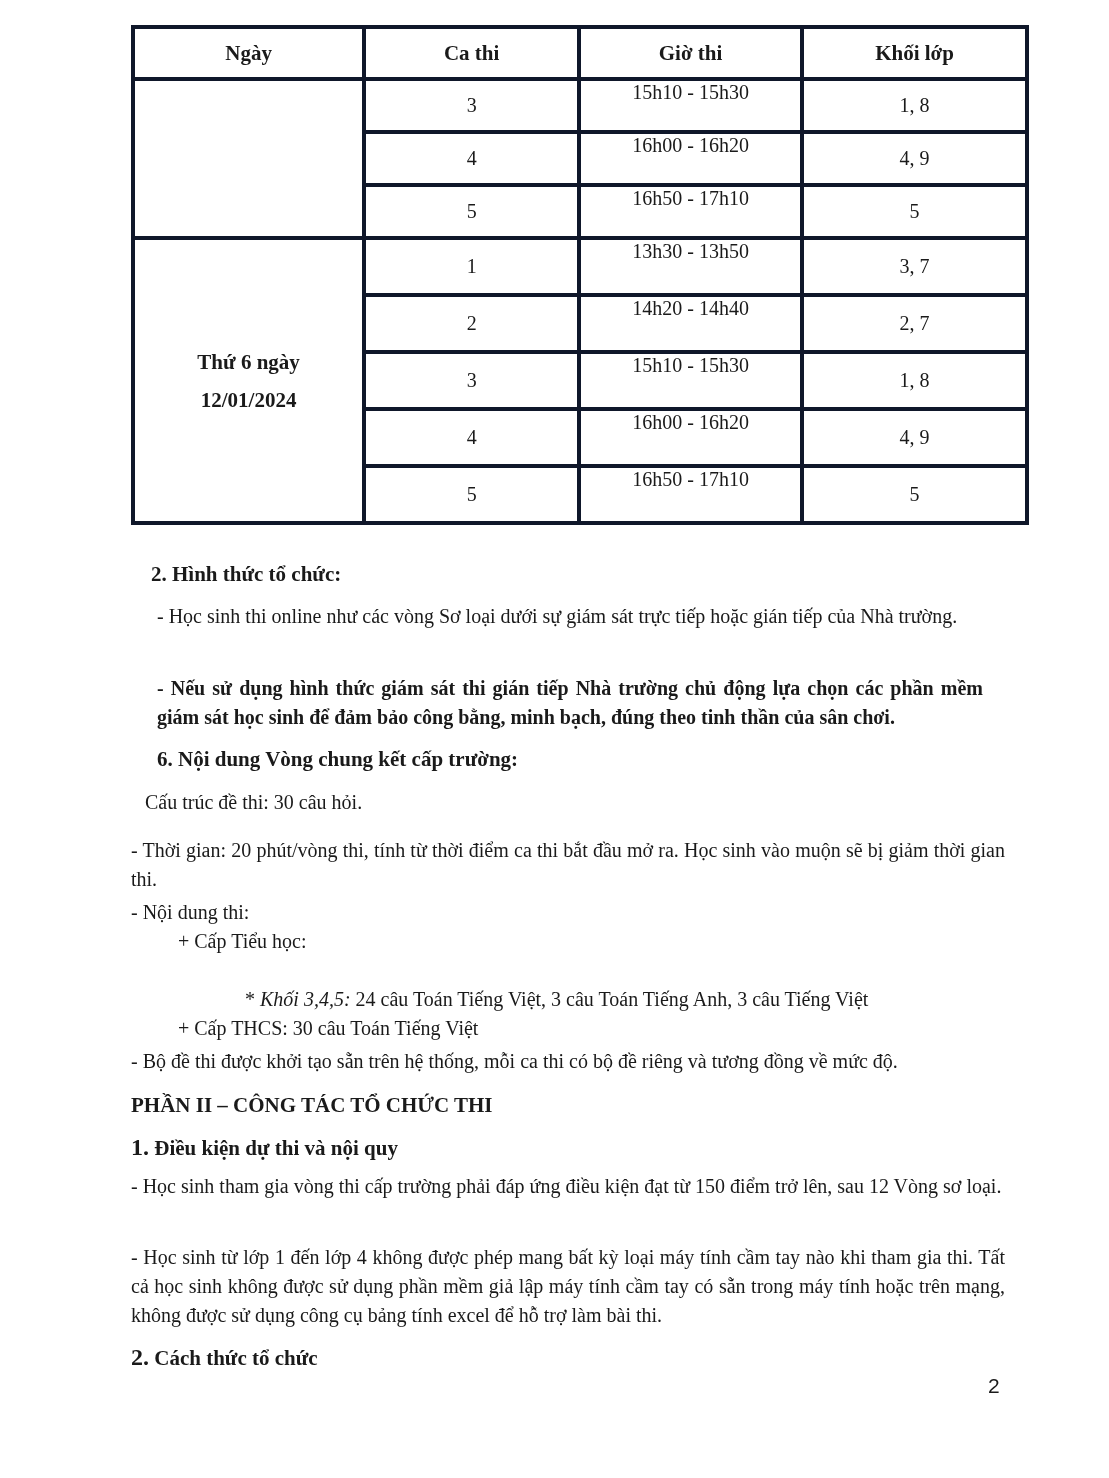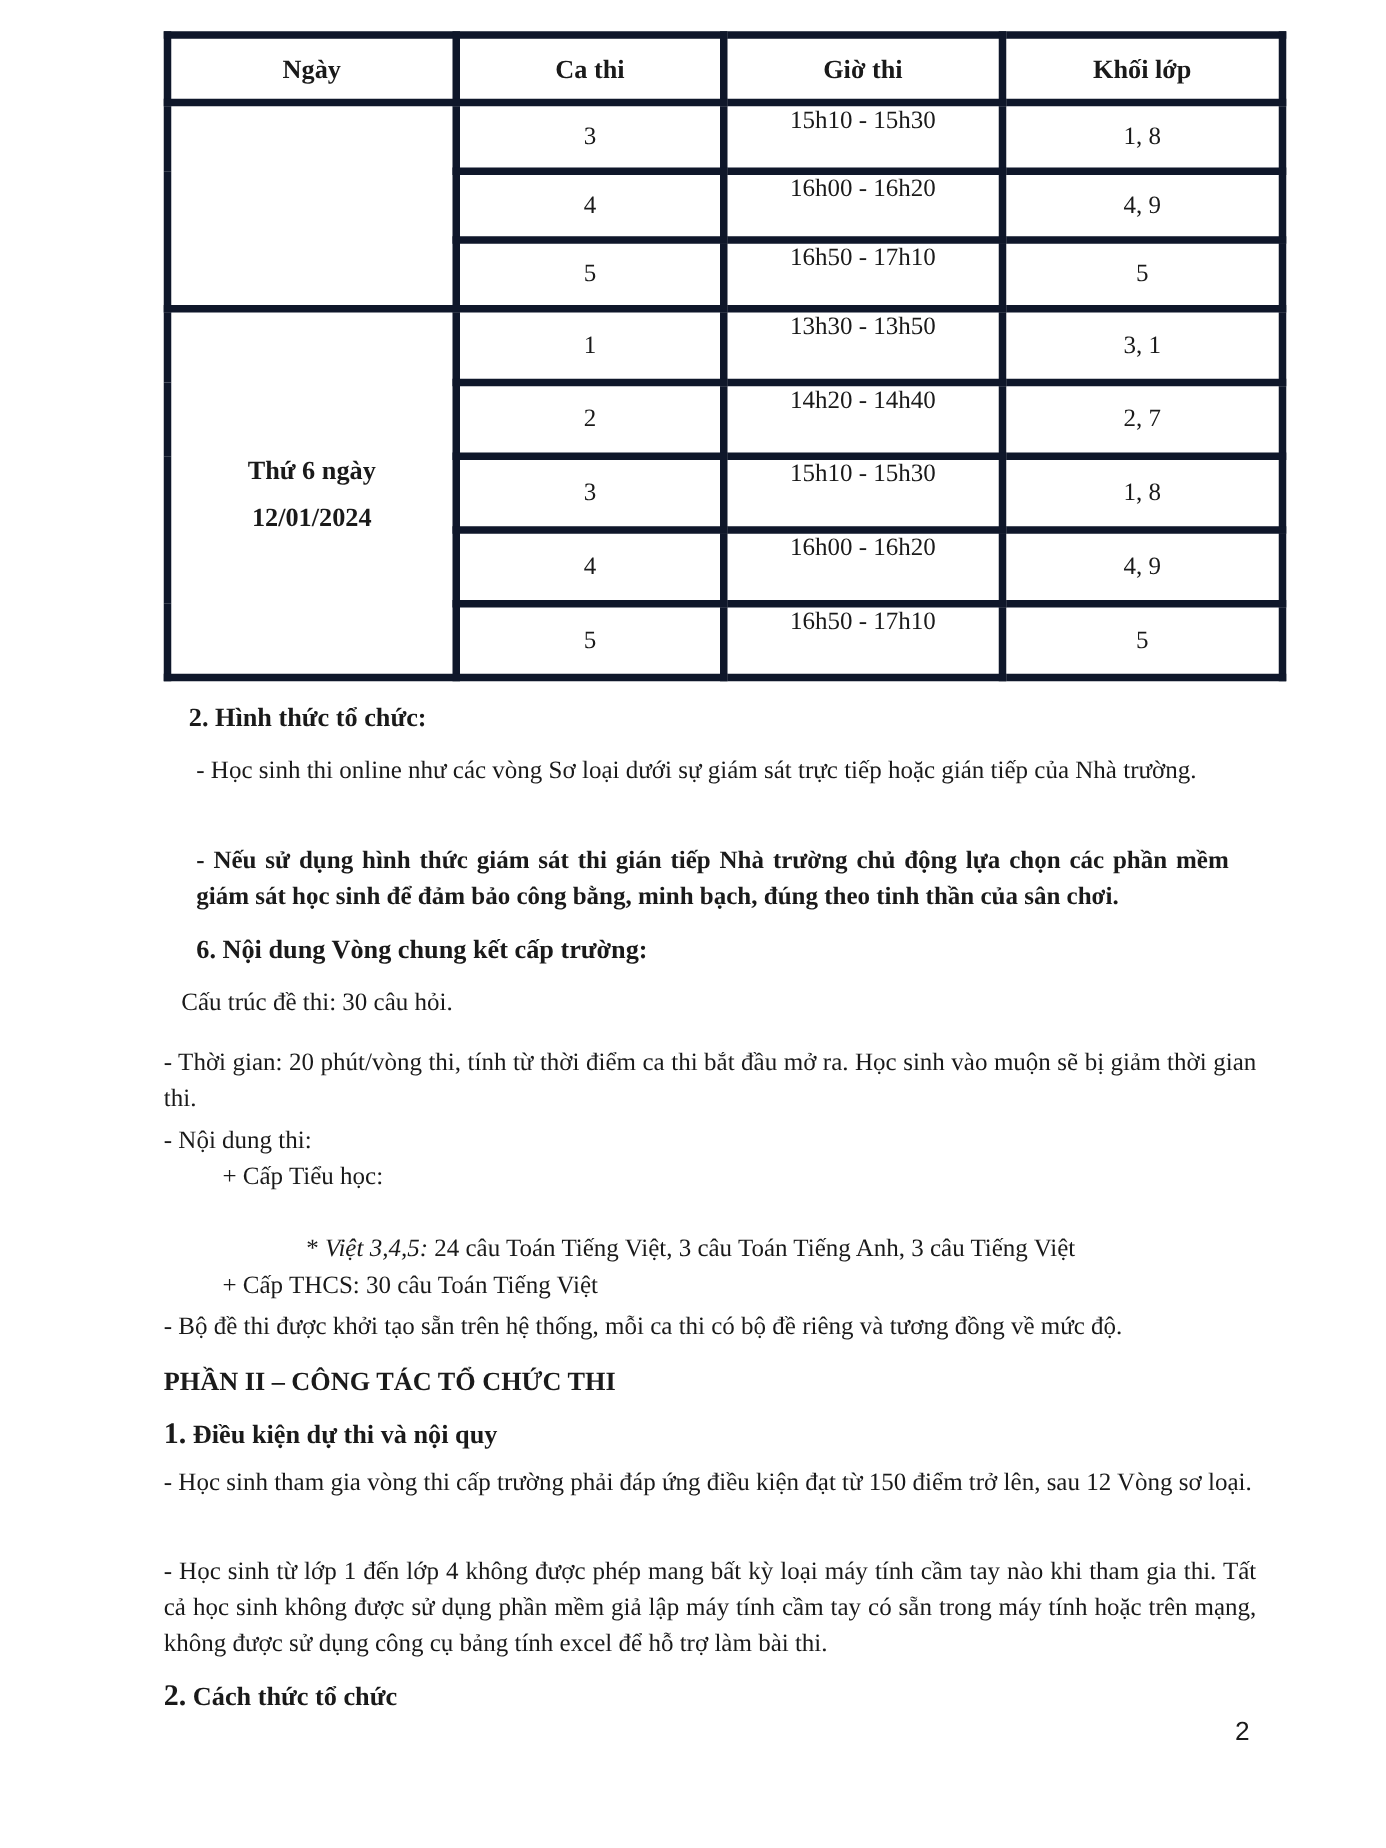--- a/index.html
+++ b/index.html
@@ -10,21 +10,21 @@
     }
     .page { position: absolute; left: 0; top: 0; width: 1109px; height: 1478px; }
 
     
     table.schedule {
       position: absolute; left: 131px; top: 25px;
       width: 898px; border-collapse: collapse;
       font-size: 20px;
     }
     table.schedule th, table.schedule td {
-      border: 6px solid #0f172a;
+      border: 4px solid #0f172a;
       text-align: center;
       padding: 0;
     }
     table.schedule th { height: 48px; font-weight: bold; font-size: 21px; }
     col.c-date { width: 232px; }
     col.c-shift { width: 216px; }
     col.c-time { width: 224px; }
     col.c-grade { width: 226px; }
     td.date-cell { font-weight: bold; font-size: 21px; line-height: 38px; }
     td.shift-cell, td.grade-cell { vertical-align: middle; padding-top: 4px; }
@@ -89,21 +89,21 @@
         <td class="grade-cell">5</td>
       </tr>
 
       <tr class="r-b">
         <td class="date-cell" rowspan="5">
           <div>Thứ 6 ngày</div>
           <div>12/01/2024</div>
         </td>
         <td class="shift-cell">1</td>
         <td class="time-cell">13h30 - 13h50</td>
-        <td class="grade-cell">3, 1</td>
+        <td class="grade-cell">3, 7</td>
       </tr>
       <tr class="r-b">
         <td class="shift-cell">2</td>
         <td class="time-cell">14h20 - 14h40</td>
         <td class="grade-cell">2, 7</td>
       </tr>
       <tr class="r-b">
         <td class="shift-cell">3</td>
         <td class="time-cell">15h10 - 15h30</td>
         <td class="grade-cell">1, 8</td>
@@ -127,21 +127,21 @@
 
   <div class="blk heading" style="left:157px; top:745px;">6. Nội dung Vòng chung kết cấp trường:</div>
   <div class="blk" style="left:145px; top:788px;">Cấu trúc đề thi: 30 câu hỏi.</div>
   <div class="blk just w-wide" style="left:131px; top:836px; width:874px;">- Thời gian: 20 phút/vòng thi, tính từ thời điểm ca thi bắt đầu mở ra. Học sinh vào muộn sẽ bị giảm thời gian thi.</div>
   <div class="blk" style="left:131px; top:898px;">- Nội dung thi:</div>
 
   <div class="blk" style="left:178px; top:927px;">
     <span>+ </span><span class="bold">Cấp Tiểu học:</span>
   </div>
   <div class="blk" style="left:245px; top:985px;">
-    <span>* </span><span class="bold ital">Việt 3,4,5:</span><span> 24 câu Toán Tiếng Việt, 3 câu Toán Tiếng Anh, 3 câu Tiếng Việt</span>
+    <span>* </span><span class="bold ital">Khối 3,4,5:</span><span> 24 câu Toán Tiếng Việt, 3 câu Toán Tiếng Anh, 3 câu Tiếng Việt</span>
   </div>
   <div class="blk" style="left:178px; top:1014px;">
     <span>+ </span><span class="bold">Cấp THCS:</span><span> 30 câu Toán Tiếng Việt</span>
   </div>
   <div class="blk" style="left:131px; top:1047px;">- Bộ đề thi được khởi tạo sẵn trên hệ thống, mỗi ca thi có bộ đề riêng và tương đồng về mức độ.</div>
 
   <div class="blk heading" style="left:131px; top:1091px;">PHẦN II – CÔNG TÁC TỔ CHỨC THI</div>
   <div class="blk heading" style="left:131px; top:1133px;">
     <span class="big-num">1.</span><span> Điều kiện dự thi và nội quy</span>
   </div>

